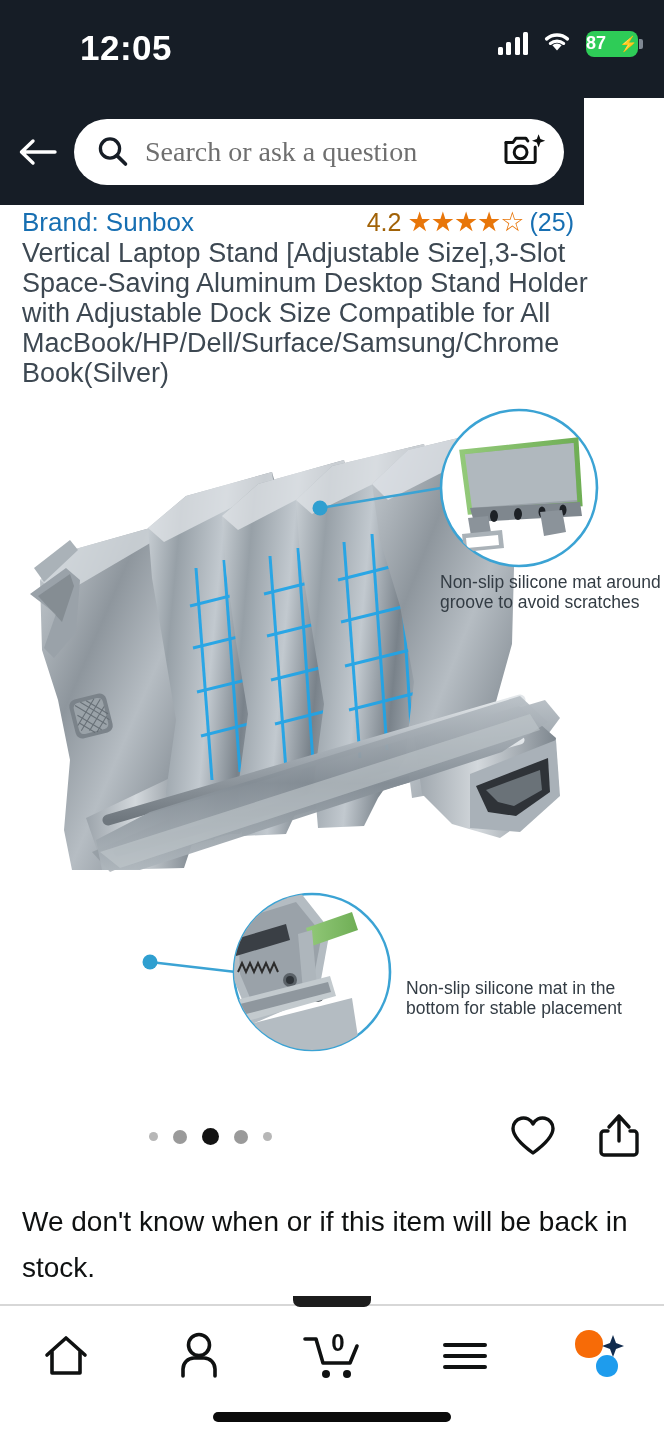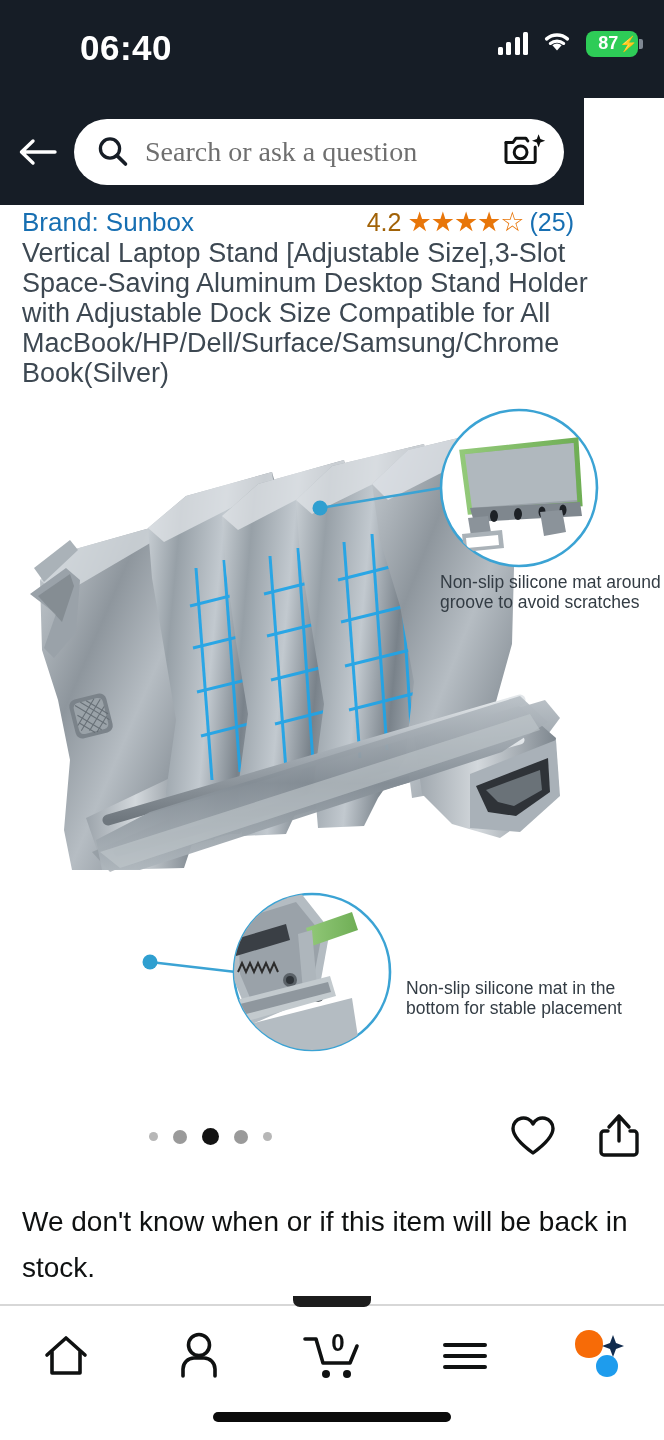--- a/index.html
+++ b/index.html
@@ -22,21 +22,21 @@
   }
   .sb-right { position: absolute; right: 26px; top: 30px; display: flex; align-items: center; gap: 14px; }
   .bars { display: flex; align-items: flex-end; gap: 3.5px; height: 22px; }
   .bars i { display: block; width: 5px; background: #fff; border-radius: 1.5px; }
   .bars i:nth-child(1) { height: 8px; }
   .bars i:nth-child(2) { height: 13px; }
   .bars i:nth-child(3) { height: 18px; }
   .bars i:nth-child(4) { height: 23px; }
   .batt {
     position: relative; width: 52px; height: 26px; border-radius: 8px;
-    background: #2ecc57; display: flex; align-items: center; justify-content: flex-end;
+    background: #2ecc57; display: flex; align-items: center; justify-content: space-between;
     color: #fff; font-size: 18px; font-weight: 700;
   }
   .batt .cap { position: absolute; right: -5px; top: 8px; width: 4px; height: 10px; background: #7e8792; border-radius: 0 2px 2px 0; }
   .batt .bolt { margin-left: 1px; font-size: 15px; }
 
   
   .searchbar-wrap {
     position: absolute; top: 98px; left: 0; width: 584px; height: 107px;
     background: #161d26; display: flex; align-items: center; font-family: Liberation Serif, serif;
   }
@@ -102,21 +102,21 @@
     position: absolute; bottom: 18px; left: 50%; transform: translateX(-50%);
     width: 238px; height: 10px; background: #0b0b0b; border-radius: 6px;
   }
 </style>
 </head>
 <body>
 
 <div class="screen">
 
   <div class="statusbar">
-    <div class="clock">06:40</div>
+    <div class="clock">12:05</div>
     <div class="sb-right">
       <span class="bars">
           <i></i>
           <i></i>
           <i></i>
           <i></i>
         </span>
       <span>
         <svg width="30" height="23" viewBox="0 0 30 23">
           <path d="M15 20.6 10.4 15.3a7 7 0 0 1 9.2 0z" fill="#fff"></path>

